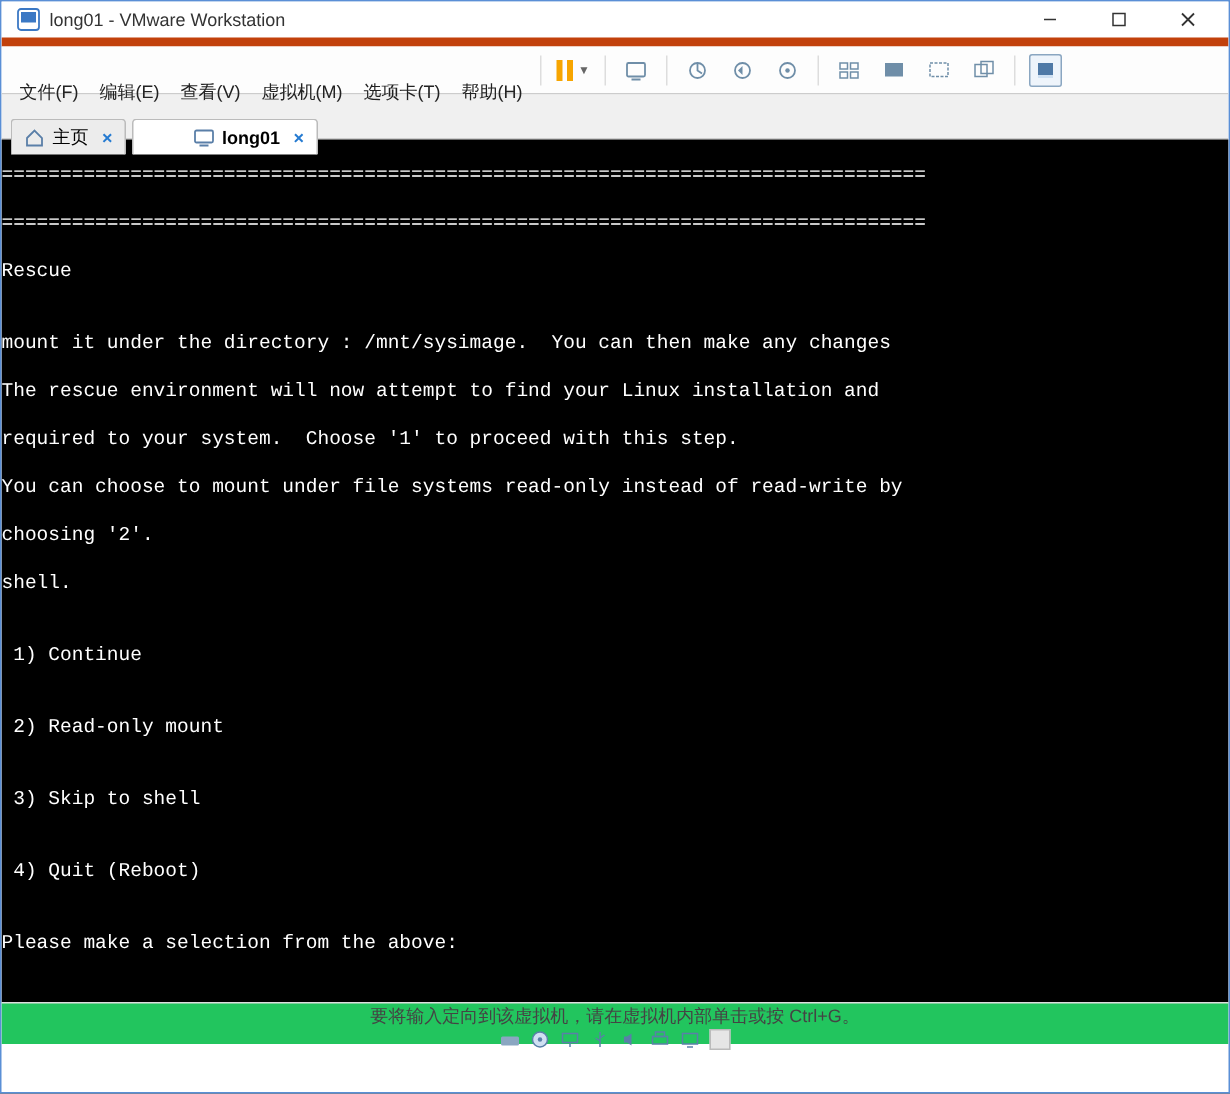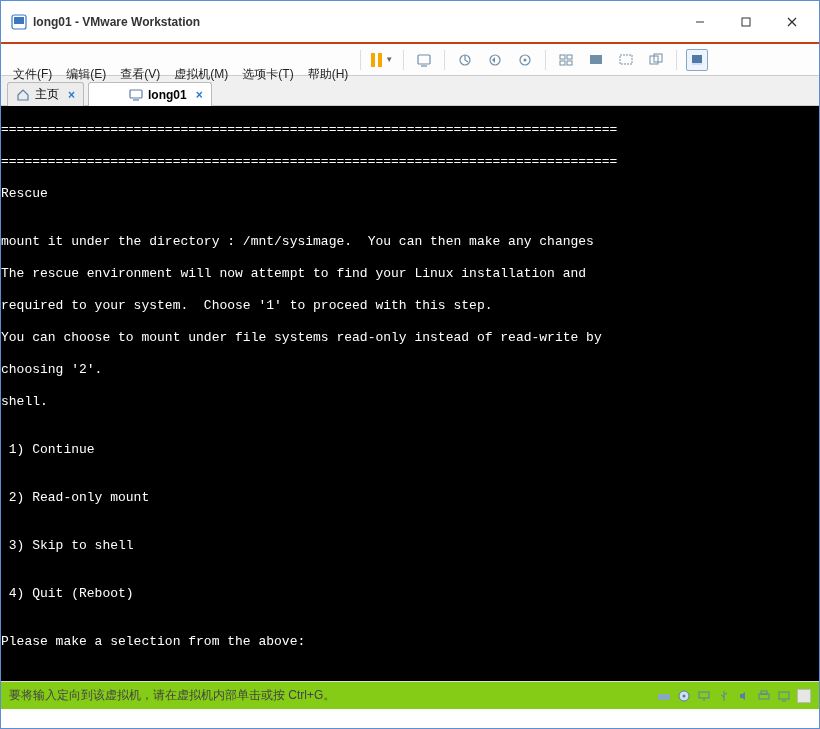--- a/index.html
+++ b/index.html
@@ -1,39 +1,39 @@
 <!DOCTYPE html>
 <html><head>
 <meta charset="utf-8">
 <style>
   * { margin:0; padding:0; box-sizing:border-box; }
   body { font-family: "Segoe UI", Tahoma, sans-serif; font-size:12px; background:#fff; color:#000; width:820px; height:729px; overflow:hidden; border:1px solid #5a8fd6; }
-  .titlebar { height:43px; display:flex; align-items:center; padding:0 4px; background:#fff; border-bottom:2px solid #c2410c;font-weight:bold;}
+  .titlebar { height:30px; display:flex; align-items:center; padding:0 4px; background:#fff; border-bottom:6px solid #c2410c;}
   .titlebar .app-icon { width:16px; height:16px; margin:0 6px; display:inline-flex; align-items:center; justify-content:center;}
   .titlebar .title { flex:0 0 auto; font-size:12px; color:#333; }
   .titlebar .spacer { flex:1; }
   .winbtn { width:46px; height:30px; display:flex; align-items:center; justify-content:center; color:#333; font-family:Arial; }
   .menubar { height:32px; display:flex; align-items:center; padding:0 6px; border-bottom:1px solid #ccc; background:#fdfdfd; gap:2px;}
   .menuitem { padding:4px 6px; color:#222; font-size:12px;margin-top:29px; }
   .menubar .sep { width:1px; height:20px; background:#ddd; margin:0 4px;}
   .tb-icon { width:22px; height:22px; display:flex; align-items:center; justify-content:center; color:#6f8ea8; margin:0 3px;}
   .tb-icon svg { width:16px; height:16px; }
   .pause-btn { display:flex; align-items:center; margin:0 4px; }
   .pause-bars { display:inline-flex; gap:3px; margin-right:3px;}
   .pause-bars span{ width:4px; height:14px; background:#f7a500; display:inline-block;}
   .dd-arrow { font-size:8px; color:#666; }
   .tabstrip { height:30px; background:#f0f0f0; display:flex; align-items:flex-end; padding:4px 6px 0 6px; gap:4px; border-bottom:1px solid #ccc;}
-  .tab { height:24px; background:#fff; border:1px solid #bbb; border-bottom:none; border-top-left-radius:3px; border-top-right-radius:3px; padding:0 8px; display:flex; align-items:center; gap:5px; font-size:12px; position:relative; top:1px;}
+  .tab { height:24px; background:#fff; border:1px solid #bbb; border-bottom:none; border-top-left-radius:3px; border-top-right-radius:3px; padding:0 8px; display:flex; align-items:center; gap:5px; font-size:12px; position:relative; top:11px;}
   .tab.inactive { background:#ececec; }
   .tab .tab-icon { width:14px; height:14px; display:inline-flex; align-items:center; justify-content:center;}
   .tab .close-x { color:#267bd1; font-size:12px; margin-left:4px; font-weight:bold;}
   .tab.active{ font-weight:bold;padding-left:40px; }
   .vm-view { background:#000; color:#fff; font-family:"Courier New", monospace; font-size:13px; line-height:16px; padding:0 0 0 0; height:575px; overflow:hidden; white-space:pre; }
   .vm-line { white-space:pre; }
-  .bottombar { height:28px; background:#84cc16; border-top:1px solid #ddd; display:flex; align-items:center; padding:0 8px; font-size:12px; color:#444;}
+  .bottombar { height:28px; background:#22c55e; border-top:1px solid #ddd; display:flex; align-items:center; padding:0 8px; font-size:12px; color:#444;flex-direction:column;}
   .bottombar .spacer{flex:1;}
   .tray-icons { display:flex; gap:6px; align-items:center;}
   .tray-icons span { width:14px; height:14px; display:inline-block; }
   .gray-sq{ background:#e6e6e6; border:1px solid #bbb; width:14px; height:14px;}
 </style>
 </head>
 <body>
 
 <div class="titlebar">
   <span class="app-icon">

